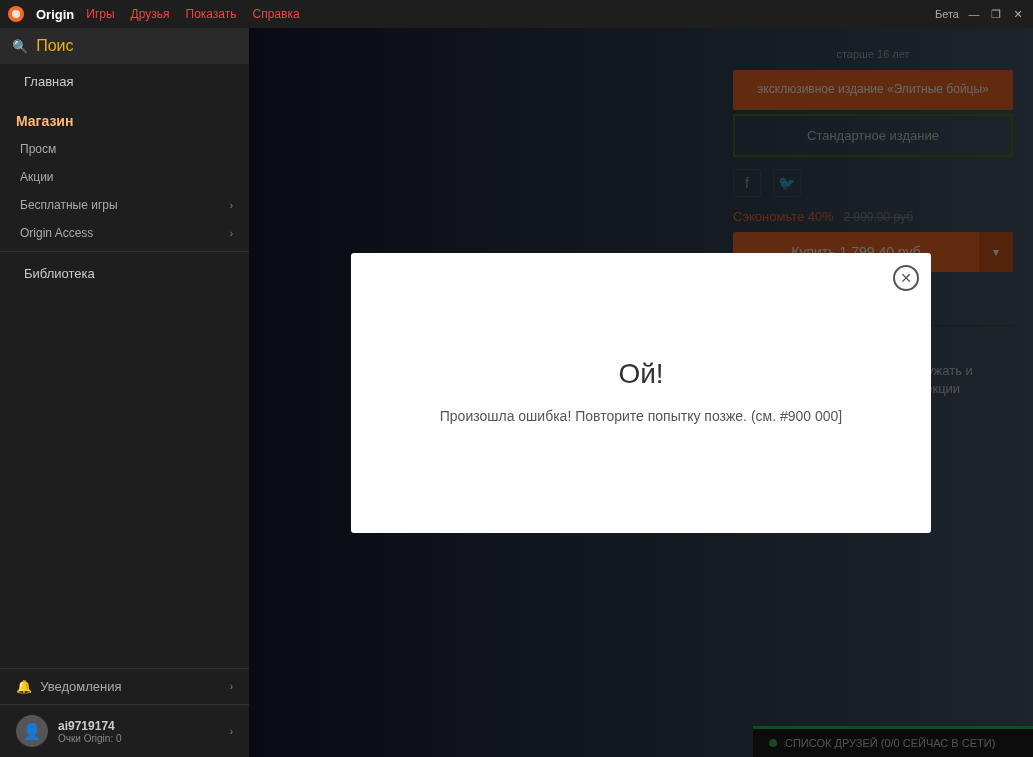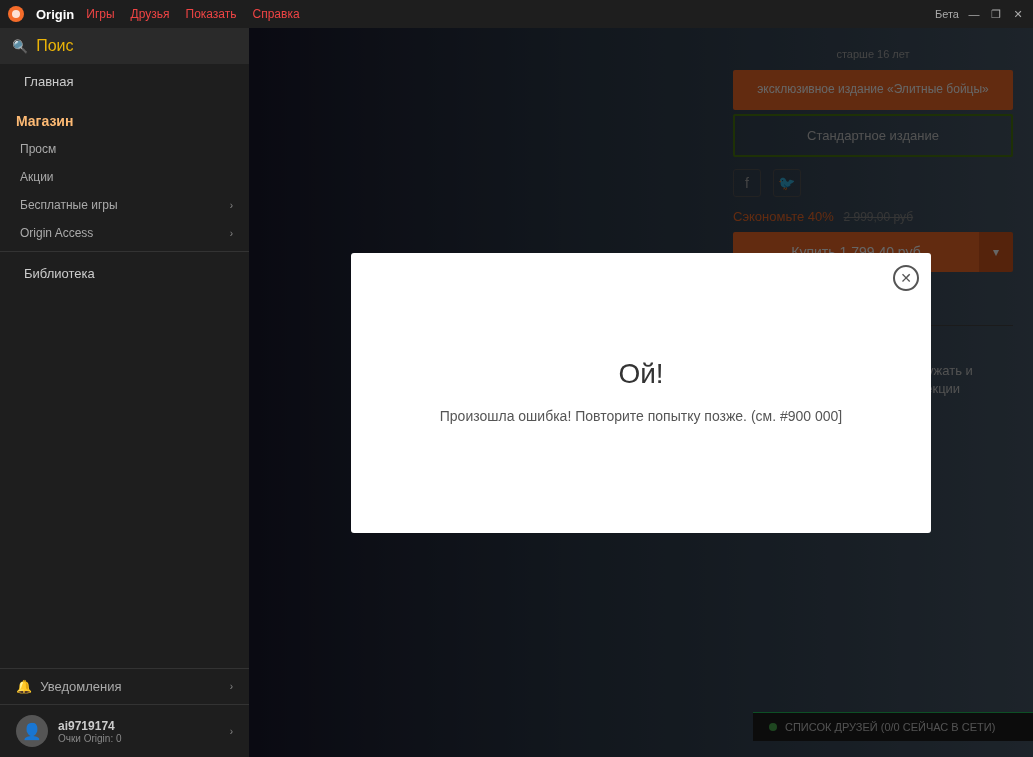--- a/index.html
+++ b/index.html
@@ -303,24 +303,24 @@
     }
     .origin-access-heading {
       font-size: 13px;
       color: #ccc;
       margin-bottom: 4px;
     }
 
     
     .friends-bar {
       position: absolute;
-      bottom: 16px;
+      bottom: 0;
       right: 0;
       background: #1e1e1e;
-      border-top: 1px solid #22c55e;
+      border-top: 3px solid #22c55e;
       padding: 8px 16px;
       display: flex;
       align-items: center;
       gap: 8px;
       color: #ccc;
       font-size: 11px;
       width: 280px;
       cursor: pointer;
     }
     .online-dot {

